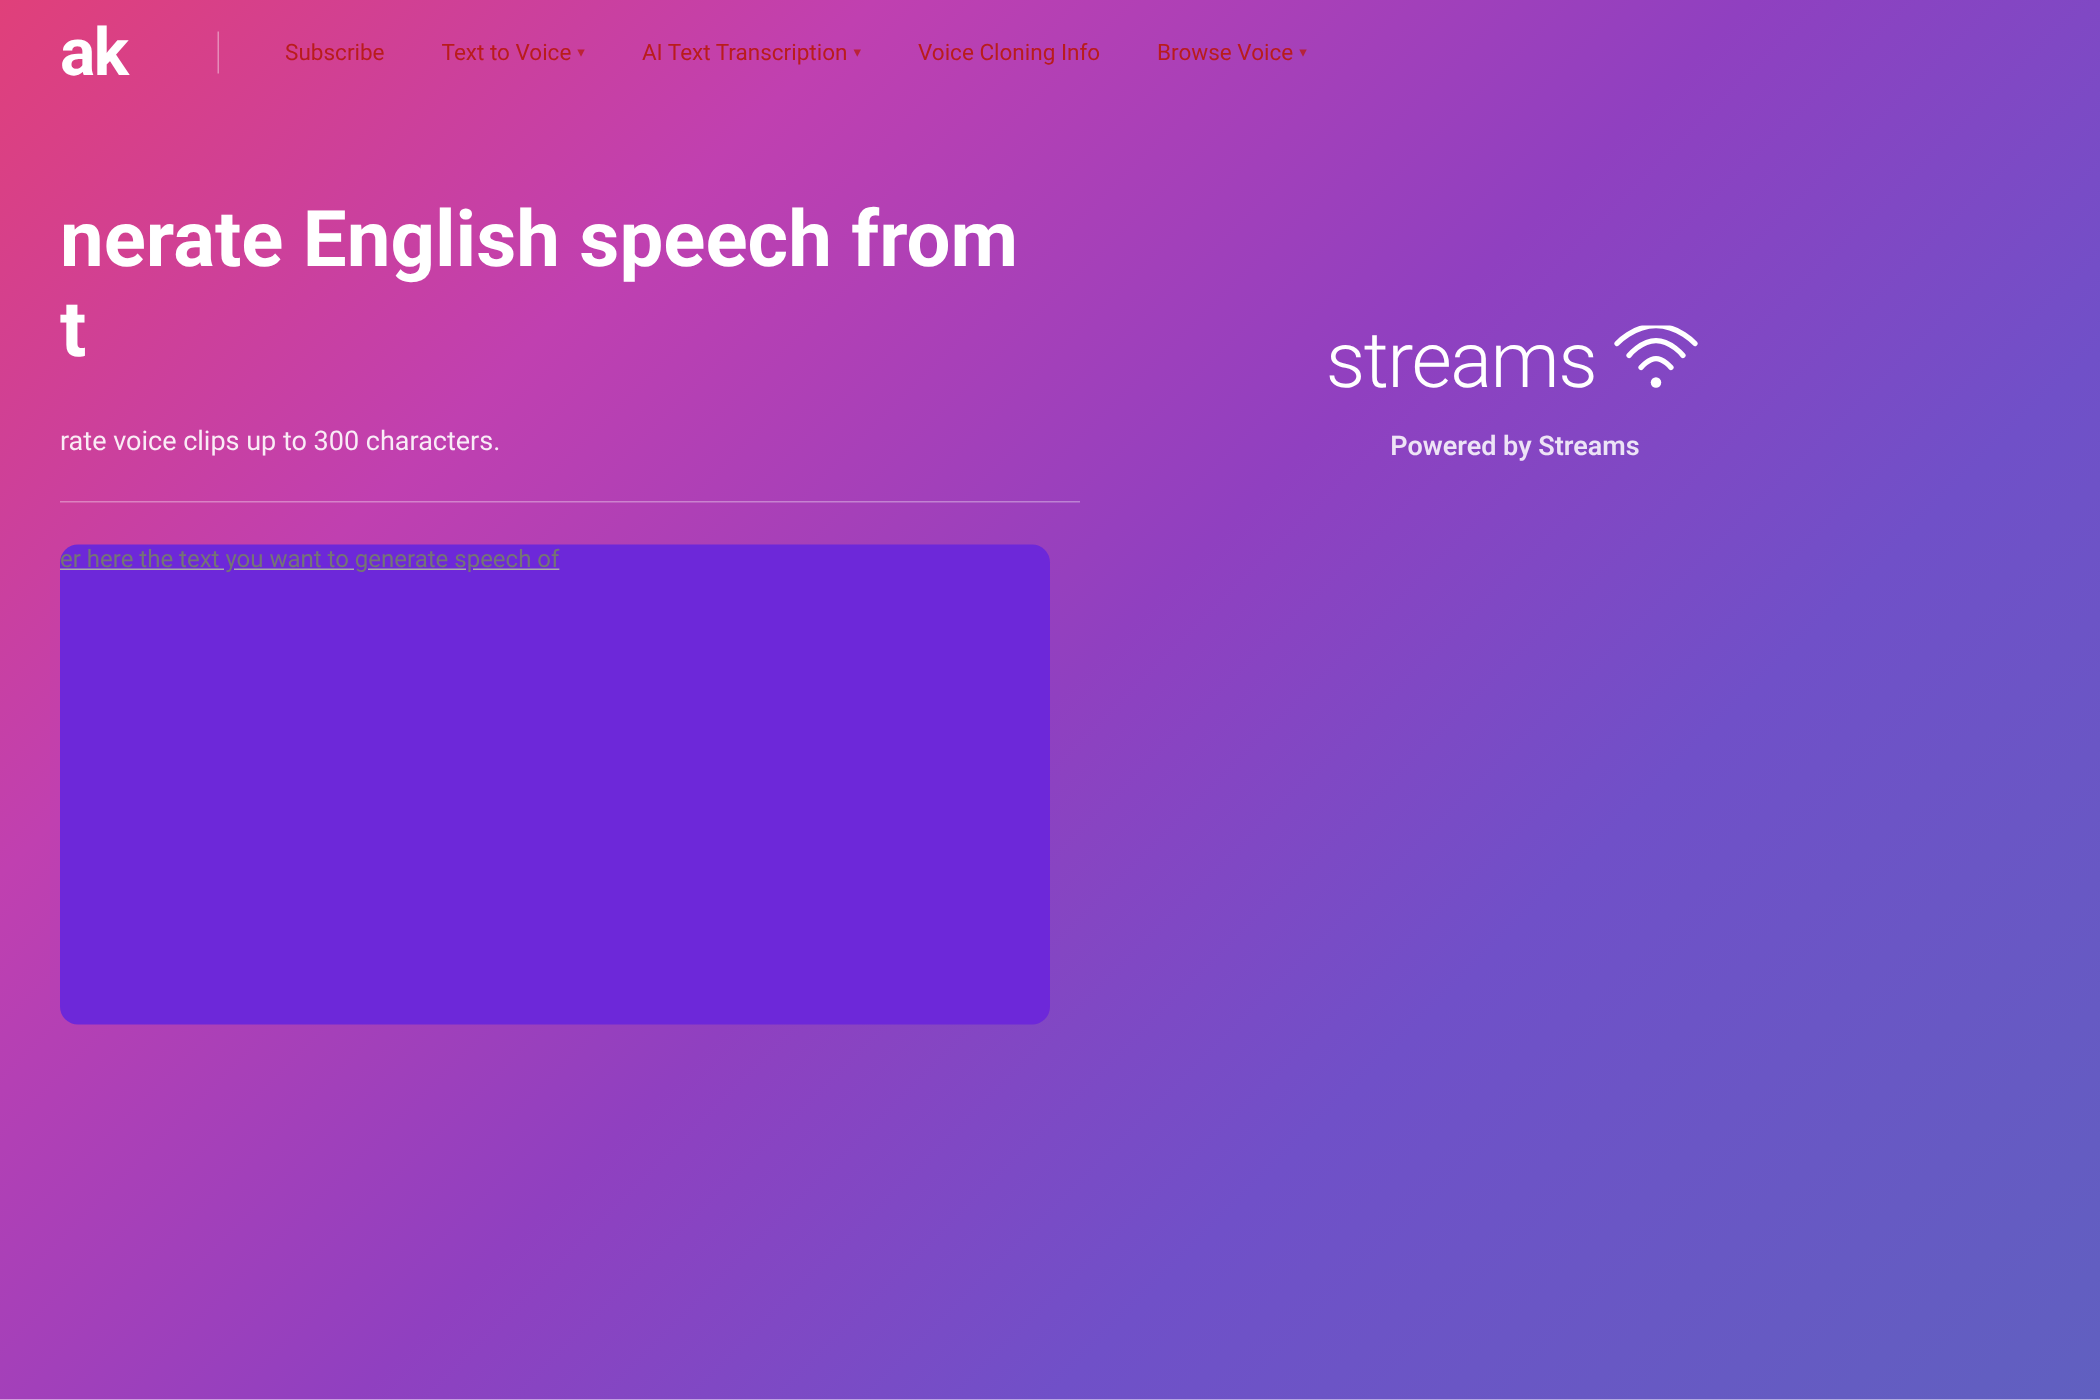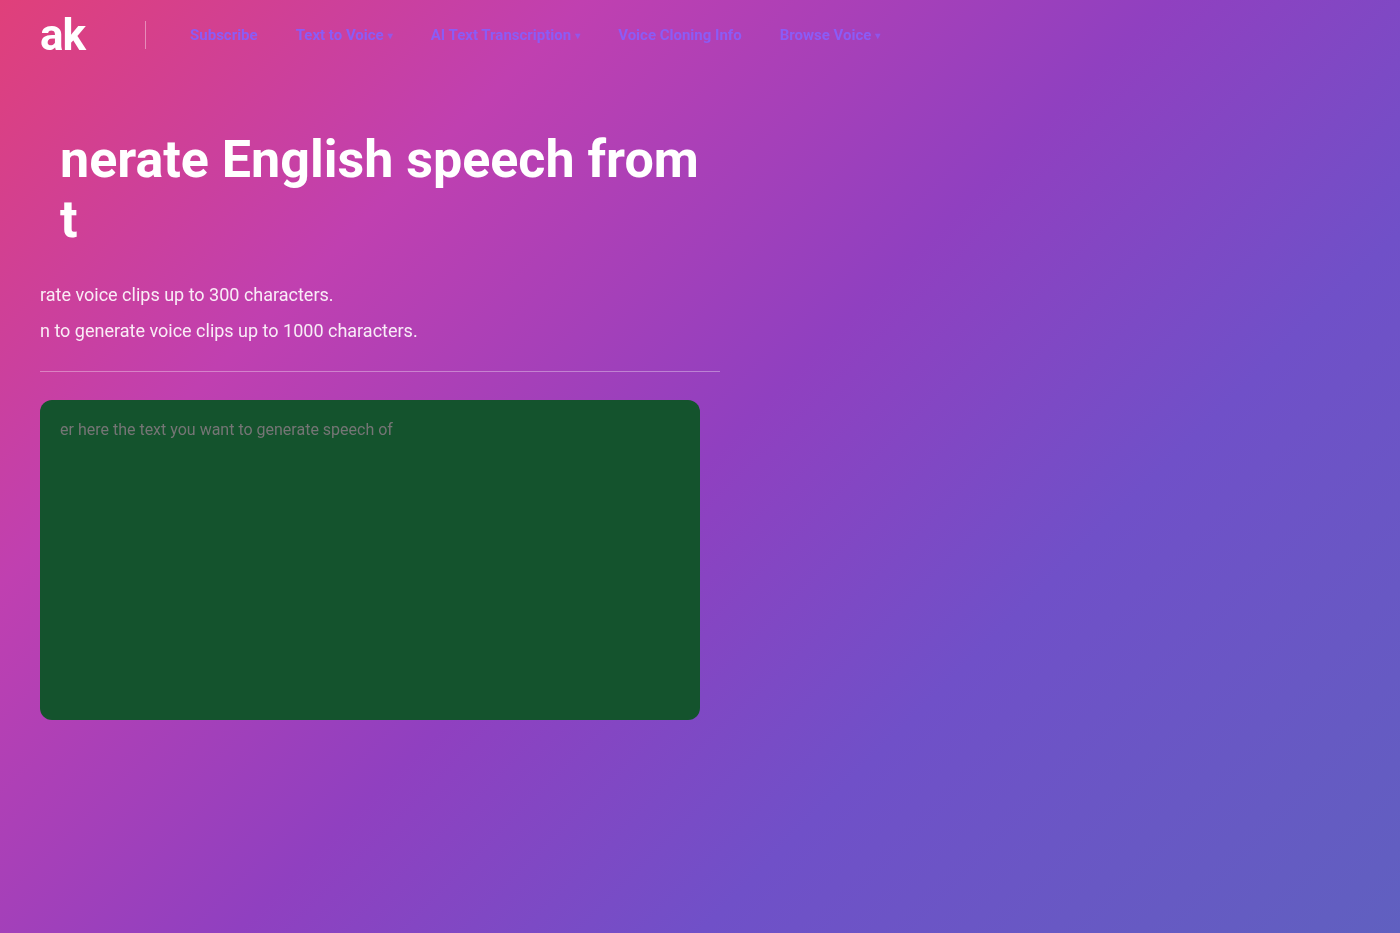--- a/index.html
+++ b/index.html
@@ -43,24 +43,24 @@
     }
 
     .nav-links {
       display: flex;
       align-items: center;
       gap: 10px;
       list-style: none;
     }
 
     .nav-links li a {
-      color: #8b5cf6;
+      color: #b91c1c;
       text-decoration: none;
       font-size: 15px;
-      font-weight: 700;
+      font-weight: 400;
       padding: 8px 14px;
       white-space: nowrap;
       display: flex;
       align-items: center;
       gap: 4px;
     }
 
     .nav-links li a .chevron {
       font-size: 10px;
       opacity: 0.8;
@@ -78,21 +78,20 @@
     .hero-left {
       flex: 0 0 680px;
     }
 
     .hero-title {
       color: white;
       font-size: 52px;
       font-weight: 700;
       line-height: 1.15;
       margin-bottom: 30px;
-      margin-left: 20px;
     }
 
     .hero-subtitle {
       color: rgba(255,255,255,0.9);
       font-size: 18px;
       line-height: 1.7;
       margin-bottom: 6px;
     }
 
     .hero-divider {
@@ -111,27 +110,27 @@
 
     .textarea-wrapper {
       width: 660px;
     }
 
     .text-input {
       width: 100%;
       height: 320px;
       border-radius: 12px;
       border: none;
-      padding: 20px;
       font-size: 16px;
       color: #aaa;
       resize: none;
       outline: none;
-      background: #14532d;
+      background: #6d28d9;
       font-family: inherit;
+      text-decoration: underline;
     }
 
     
     .hero-right {
       flex: 1;
       display: flex;
       flex-direction: column;
       align-items: center;
       justify-content: center;
       padding-top: 80px;
@@ -202,20 +201,37 @@
   </ul>
 </nav>
 
 <div class="hero">
   <div class="hero-left">
     <h1 class="hero-title">
       <span>nerate English speech from</span><br>
       <span>t</span>
     </h1>
     <p class="hero-subtitle">rate voice clips up to 300 characters.</p>
-    <p class="hero-subtitle">n to generate voice clips up to 1000 characters.</p>
     <div class="hero-divider"></div>
     <div class="textarea-wrapper">
       <textarea class="text-input" placeholder="er here the text you want to generate speech of" style=""></textarea>
     </div>
   </div>
 
+  <div class="hero-right">
+    <div class="streams-logo">
+      <span class="streams-text">streams</span>
+      <span>
+        <svg class="waves-svg" width="64" height="48" viewBox="0 0 64 48" fill="none" xmlns="http://www.w3.org/2000/svg">
+
+          <path d="M32 38 C32 38 32 38 32 38" stroke="white" stroke-width="4" stroke-linecap="round"></path>
+          <path d="M22 28 C22 28 27 22 32 22 C37 22 42 28 42 28" stroke="white" stroke-width="3.5" stroke-linecap="round" fill="none"></path>
+          <path d="M14 20 C14 20 22 10 32 10 C42 10 50 20 50 20" stroke="white" stroke-width="3.5" stroke-linecap="round" fill="none"></path>
+          <path d="M6 12 C6 12 17 0 32 0 C47 0 58 12 58 12" stroke="white" stroke-width="3.5" stroke-linecap="round" fill="none"></path>
+          <circle cx="32" cy="38" r="3.5" fill="white"></circle>
+        </svg>
+      </span>
+    </div>
+    <p class="powered-by">
+      <span>Powered by </span><span>Streams</span>
+    </p>
+  </div>
 </div>
 
 </body></html>

